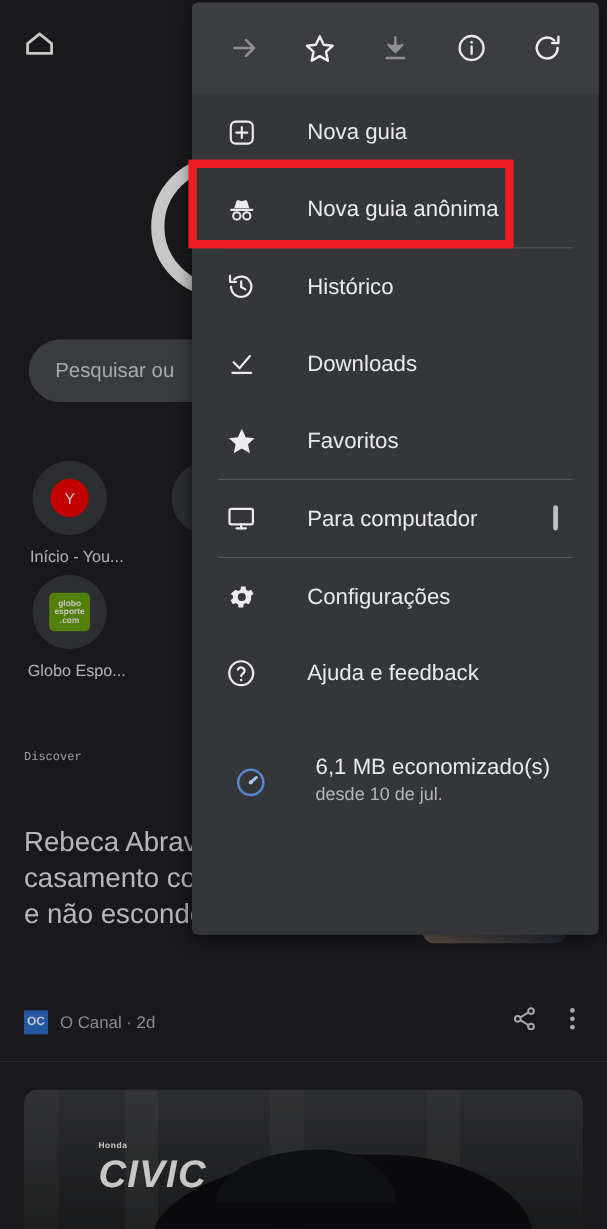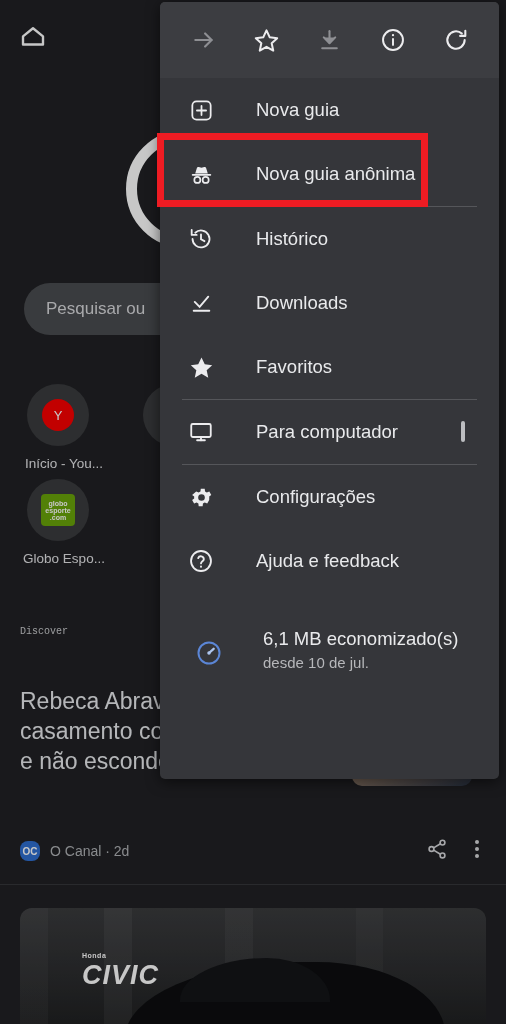--- a/index.html
+++ b/index.html
@@ -154,21 +154,21 @@
     position: absolute;
     left: 20px;
     top: 838px;
     width: 470px;
     display: flex;
     align-items: center;
   }
   .src-icon {
     width: 20px;
     height: 20px;
-    border-radius: 8px;
+    border-radius: 0;
     background: #2f6fd0;
     color: #fff;
     font-size: 10px;
     font-weight: bold;
     display: flex;
     align-items: center;
     justify-content: center;
     margin-right: 10px;
   }
   .src-text {
@@ -236,21 +236,21 @@
     top: 44px;
     color: #ffffff;
   }
   .ad-logo .honda {
     font-size: 7px;
     letter-spacing: 0.5px;
     font-weight: bold;
     margin-bottom: 1px;
   }
   .ad-logo .civic {
-    font-size: 27px;
+    font-size: 32px;
     font-weight: bold;
     font-style: italic;
     letter-spacing: 1px;
   }
 
   
   .scrim {
     position: absolute;
     inset: 0;
     background: rgba(0,0,0,0.22);

